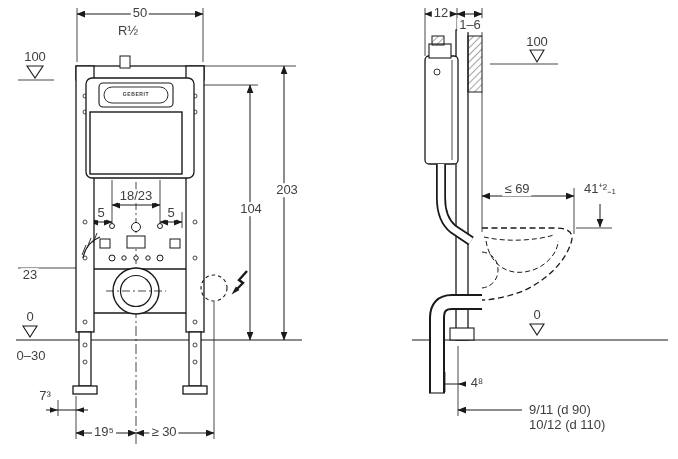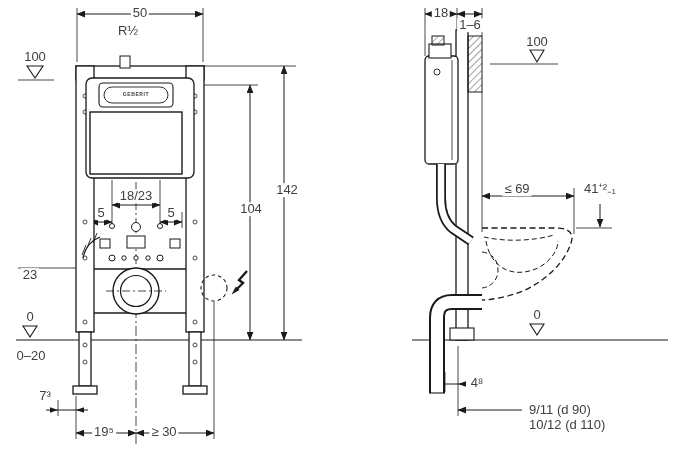--- a/index.html
+++ b/index.html
@@ -195,34 +195,34 @@
     </g>
 
     <polygon points="530,50 544,50 537,62" fill="#ffffff" stroke-width="1.1"></polygon>
     <polygon points="530,324 544,324 537,335" fill="#ffffff" stroke-width="1.1"></polygon>
   </g>
 </svg>
 
 <div class="lbl" style="left:140px;top:13px">50</div>
 <div class="lbl" style="left:128px;top:31px">R½</div>
 <div class="lbl" style="left:35px;top:57px">100</div>
-<div class="lbl" style="left:287px;top:190px">142</div>
+<div class="lbl" style="left:287px;top:190px">203</div>
 <div class="lbl" style="left:251px;top:209px">104</div>
 <div class="lbl" style="left:136px;top:196px">18/23</div>
 <div class="lbl" style="left:101px;top:213px">5</div>
 <div class="lbl" style="left:171px;top:213px">5</div>
 <div class="lbl" style="left:30px;top:275px">23</div>
 <div class="lbl" style="left:30px;top:317px">0</div>
-<div class="lbl" style="left:31px;top:356px">0–20</div>
+<div class="lbl" style="left:31px;top:356px">0–30</div>
 <div class="lbl" style="left:45px;top:396px">7³</div>
 <div class="lbl" style="left:104px;top:432px">19⁵</div>
 <div class="lbl" style="left:164px;top:432px">≥ 30</div>
 <div class="lbl tiny" style="left:136px;top:95px">GEBERIT</div>
 
-<div class="lbl" style="left:441px;top:13px">18</div>
+<div class="lbl" style="left:441px;top:13px">12</div>
 <div class="lbl" style="left:470px;top:25px">1–6</div>
 <div class="lbl" style="left:537px;top:42px">100</div>
 <div class="lbl" style="left:517px;top:189px">≤ 69</div>
 <div class="lbl" style="left:600px;top:189px">41⁺²₋₁</div>
 <div class="lbl" style="left:537px;top:315px">0</div>
 <div class="lbl" style="left:477px;top:383px">4⁸</div>
 <div class="lbl left-align" style="left:527px;top:410px">9/11 (d 90)</div>
 <div class="lbl left-align" style="left:527px;top:425px">10/12 (d 110)</div>
 
 </div>

